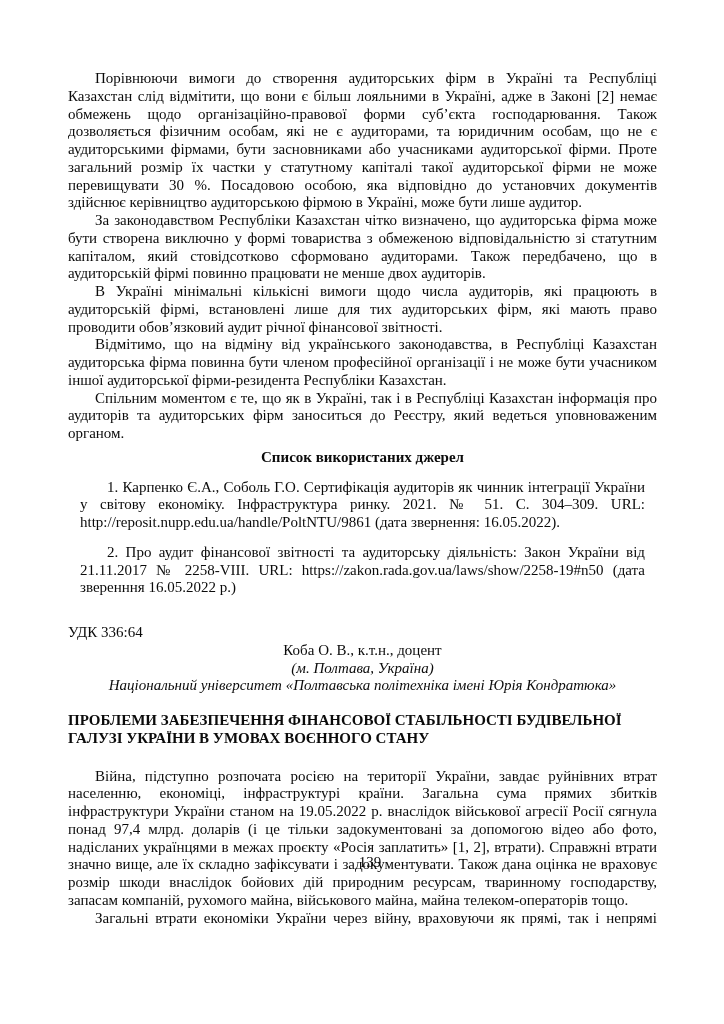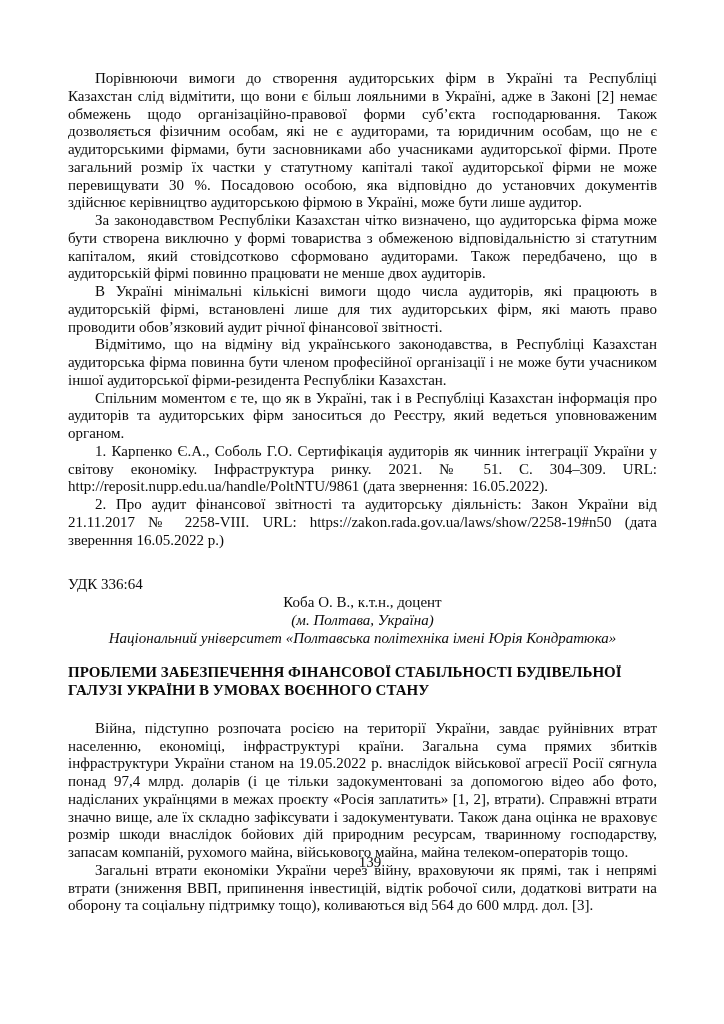--- a/index.html
+++ b/index.html
@@ -25,21 +25,21 @@
     margin: 0;
     text-indent: 27px;
     text-align: justify;
   }
   .refs-heading {
     margin: 6px 0 0 0;
     font-weight: 700;
     text-align: center;
   }
   .references p {
-    margin: 0;
+    margin: 12px;
     text-indent: 27px;
     text-align: justify;
     word-break: break-word;
     font-family: Liberation Serif, serif;
   }
   .udc {
     margin-top: 27px;
     text-align: left;
   }
   .byline-block {
@@ -67,20 +67,21 @@
 
 <div class="page">
 
   <section>
     <p class="body-par">Порівнюючи вимоги до створення аудиторських фірм в Україні та Республіці Казахстан слід відмітити, що вони є більш лояльними в Україні, адже в Законі [2] немає обмежень щодо організаційно-правової форми суб’єкта господарювання. Також дозволяється фізичним особам, які не є аудиторами, та юридичним особам, що не є аудиторськими фірмами, бути засновниками або учасниками аудиторської фірми. Проте загальний розмір їх частки у статутному капіталі такої аудиторської фірми не може перевищувати 30 %. Посадовою особою, яка відповідно до установчих документів здійснює керівництво аудиторською фірмою в Україні, може бути лише аудитор.</p>
     <p class="body-par">За законодавством Республіки Казахстан чітко визначено, що аудиторська фірма може бути створена виключно у формі товариства з обмеженою відповідальністю зі статутним капіталом, який стовідсотково сформовано аудиторами. Також передбачено, що в аудиторській фірмі повинно працювати не менше двох аудиторів.</p>
     <p class="body-par">В Україні мінімальні кількісні вимоги щодо числа аудиторів, які працюють в аудиторській фірмі, встановлені лише для тих аудиторських фірм, які мають право проводити обов’язковий аудит річної фінансової звітності.</p>
     <p class="body-par">Відмітимо, що на відміну від українського законодавства, в Республіці Казахстан аудиторська фірма повинна бути членом професійної організації і не може бути учасником іншої аудиторської фірми-резидента Республіки Казахстан.</p>
     <p class="body-par">Спільним моментом є те, що як в Україні, так і в Республіці Казахстан інформація про аудиторів та аудиторських фірм заноситься до Реєстру, який ведеться уповноваженим органом.</p>
 
+    <div class="refs-heading">Список використаних джерел</div>
 
     <div class="references">
       <p>1. Карпенко Є.А., Соболь Г.О. Сертифікація аудиторів як чинник інтеграції України у світову економіку. Інфраструктура ринку. 2021. № 51. С. 304–309. URL: http://reposit.nupp.edu.ua/handle/PoltNTU/9861 (дата звернення: 16.05.2022).</p>
       <p>2. Про аудит фінансової звітності та аудиторську діяльність: Закон України від 21.11.2017 № 2258-VIII. URL: https://zakon.rada.gov.ua/laws/show/2258-19#n50 (дата зверенння 16.05.2022 р.)</p>
     </div>
   </section>
 
   <section>
     <div class="udc">УДК 336:64</div>
 

